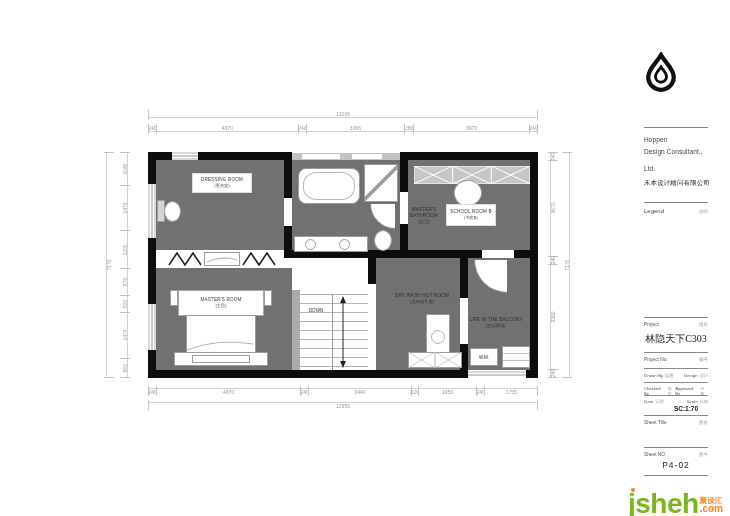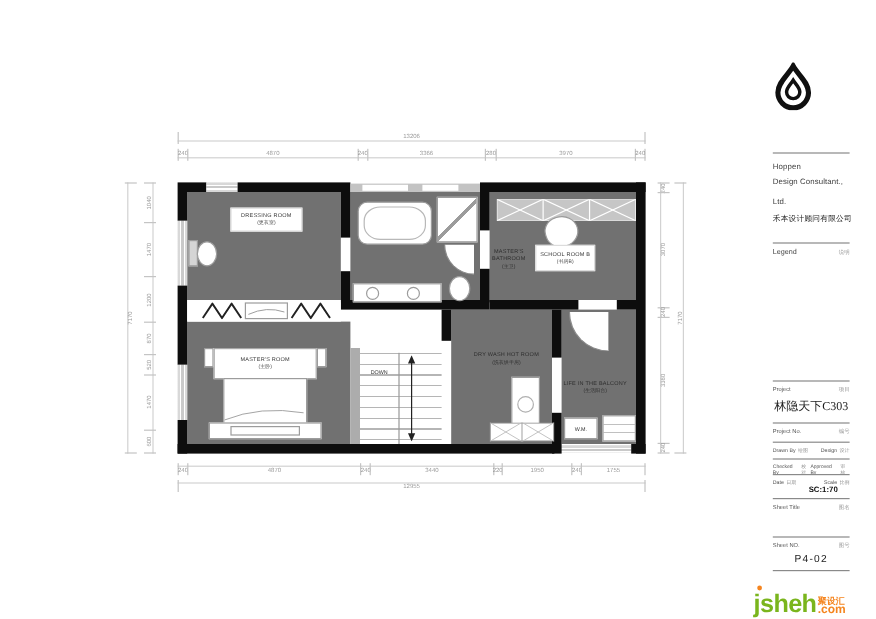--- a/index.html
+++ b/index.html
@@ -42,21 +42,21 @@
   
   #tb{position:absolute;left:640px;top:0;width:74px;height:516px;}
   #tb .rule{position:absolute;left:4px;width:64px;border-top:1px solid #8a8a8a;}
   #tb .row{position:absolute;left:4px;width:64px;display:flex;justify-content:space-between;align-items:baseline;}
   #tb .en{font-size:4.8px;color:#555;}
   #tb .cn{font-size:4.5px;color:#999;}
   #tb .grp{display:flex;gap:2px;align-items:baseline;}
   .serifval{font-family:"Liberation Serif","DejaVu Serif",serif;color:#1c1c1c;text-align:center;}
   
   #wm{position:absolute;left:628px;top:486px;width:102px;height:28px;display:flex;align-items:flex-end;}
-  #wm .jsheh{font-size:21px;font-weight:700;color:#7ab51d;letter-spacing:-.5px;line-height:20px;}
+  #wm .jsheh{font-size:28px;font-weight:700;color:#7ab51d;letter-spacing:-.5px;line-height:20px;}
   #wm .right{display:flex;flex-direction:column;align-items:flex-start;margin-left:1px;line-height:1;}
   #wm .wmcn{font-size:7.5px;font-weight:700;color:#f5851f;}
   #wm .tld{font-size:10px;font-weight:700;color:#f5851f;}
   #wm .jdot{position:absolute;left:3px;top:2px;width:4px;height:4px;border-radius:50%;background:#f5851f;}
   .tick-txt{font-size:4.5px;color:#333;}
 </style>
 </head>
 <body>
 
 <div id="canvas">

